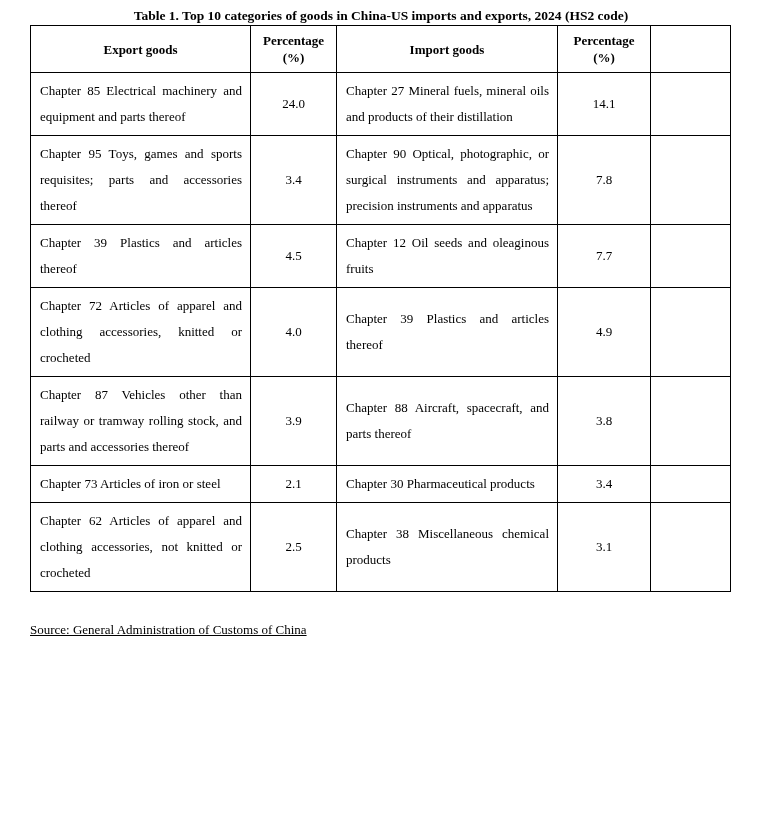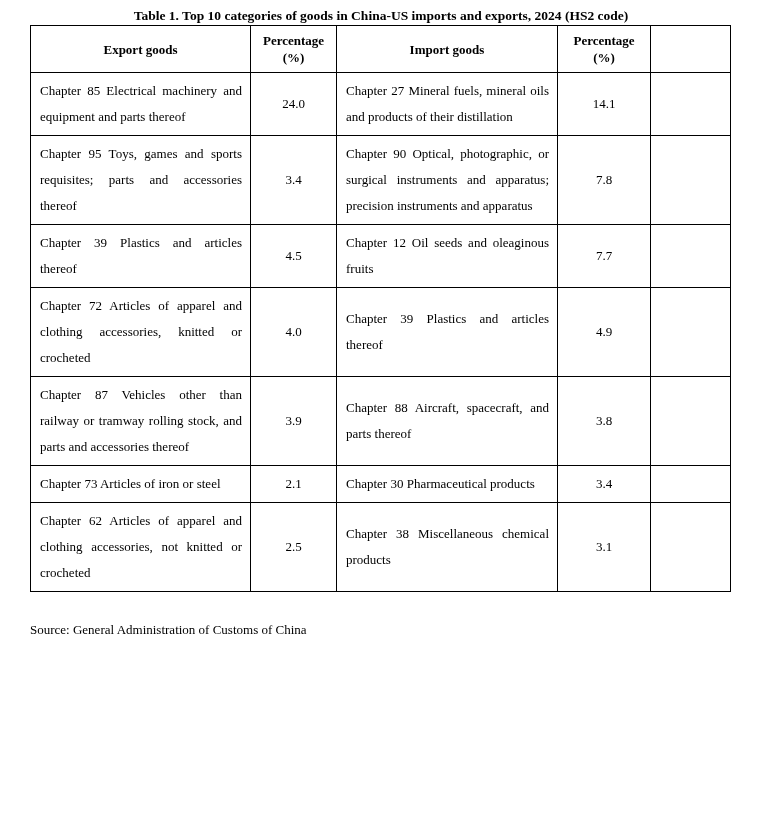--- a/index.html
+++ b/index.html
@@ -56,20 +56,21 @@
     text-align: center;
     padding: 5px 4px;
   }
   .hs-table td.empty {
     padding: 5px 4px;
   }
   .source-note {
     margin: 29px 0 0 30px;
     font-size: 13px;
     line-height: 17px;
+    text-decoration: underline;
   }
 </style>
 </head>
 <body>
 
 <div class="page">
 
   <div class="doc-title">Table 1. Top 10 categories of goods in China-US imports and exports, 2024 (HS2 code)</div>
 
   <table class="hs-table">

